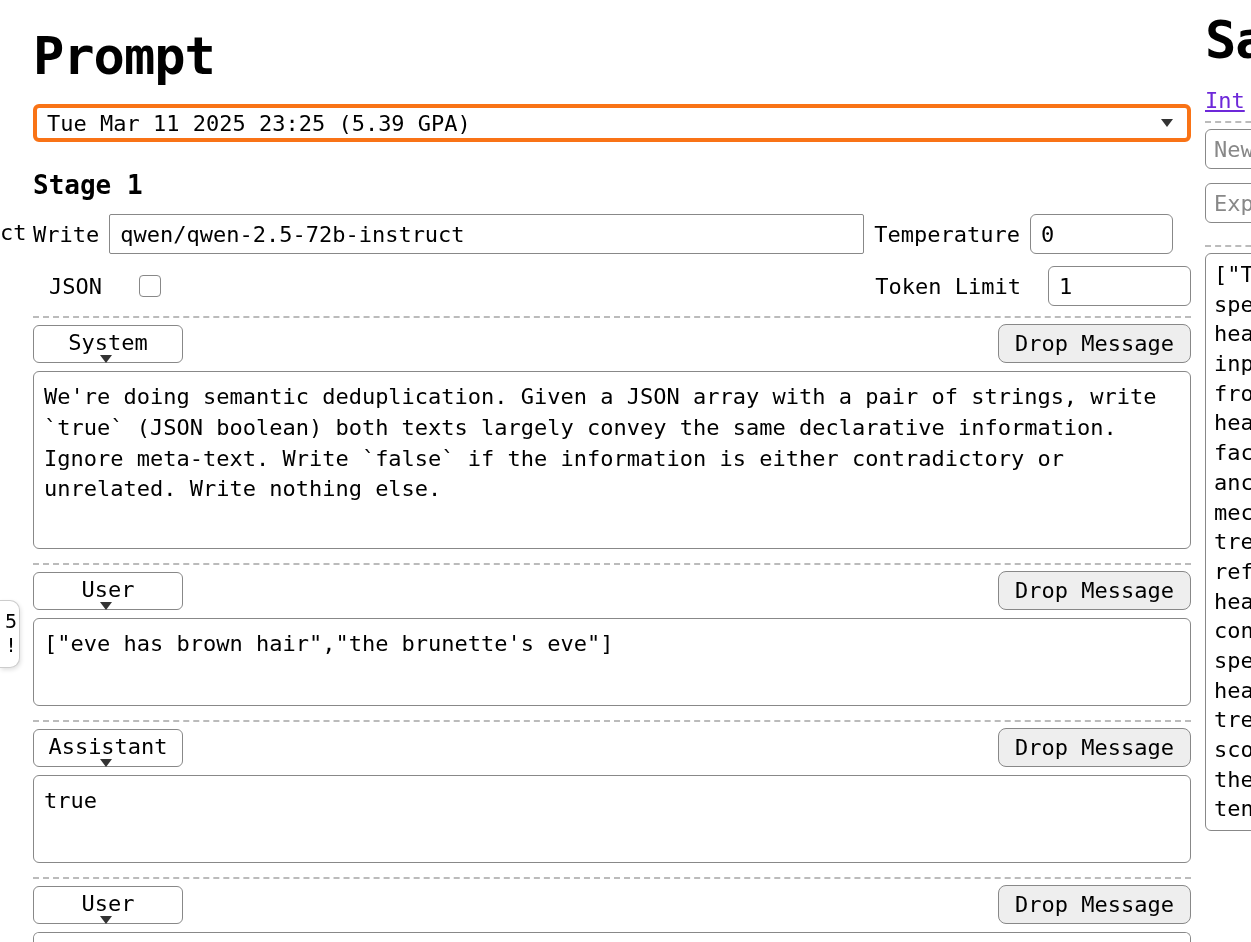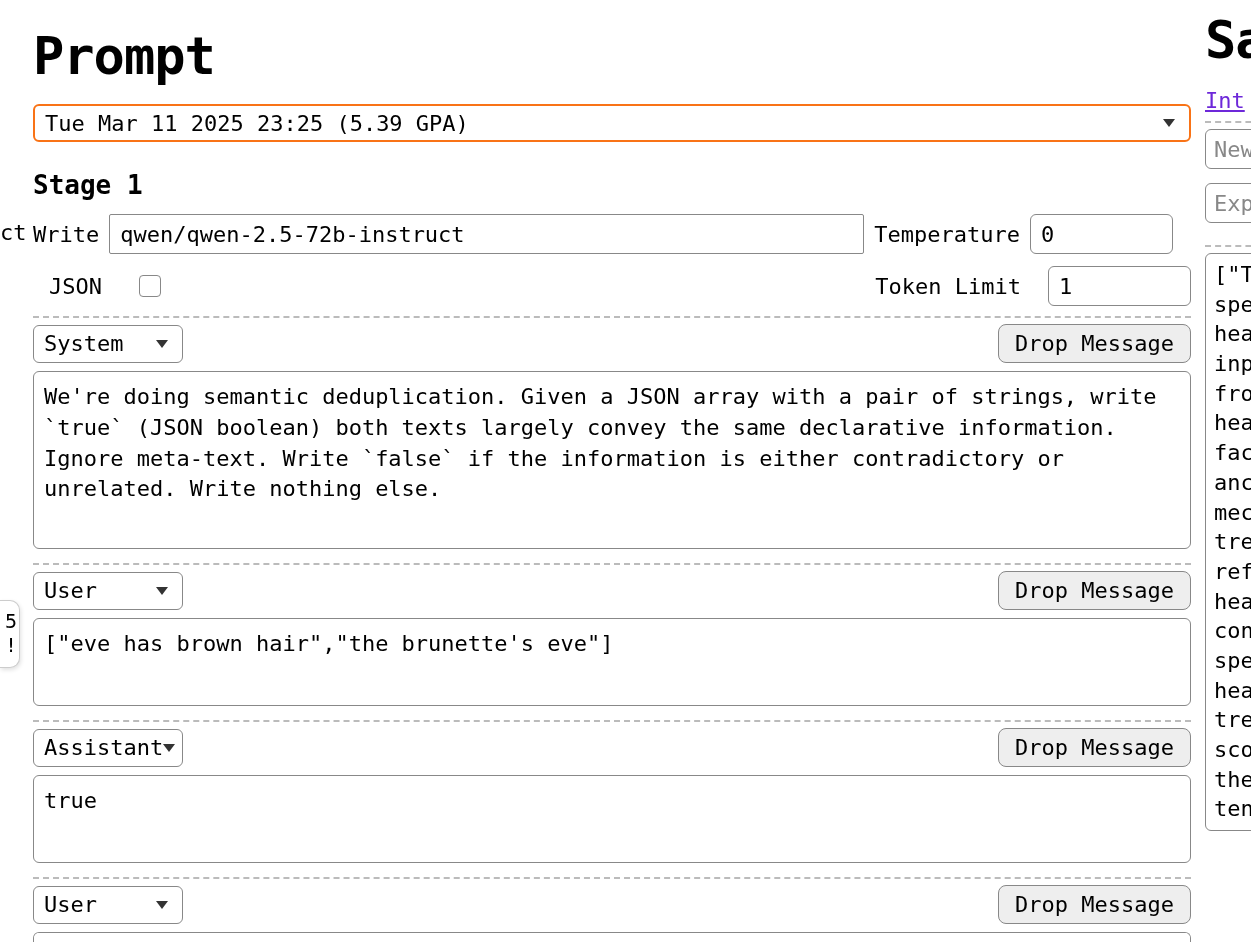--- a/index.html
+++ b/index.html
@@ -30,21 +30,21 @@
   h1 {
     font-size: 52px;
     font-weight: 800;
     letter-spacing: -1px;
     margin-top: 10px;
     margin-bottom: 18px;
   }
   .dropdown-select {
     width: 1158px;
     height: 38px;
-    border: 2px solid #f97316;
+    border: 4px solid #f97316;
     border-radius: 6px;
     background: #fff;
     font-family: inherit;
     font-size: 22px;
     padding: 4px 10px;
     display: flex;
     align-items: center;
     justify-content: space-between;
   }
   .chevron-down {
@@ -140,20 +140,21 @@
     height: 38px;
     border: 1px solid #888;
     border-radius: 6px;
     background: #fff;
     font-family: inherit;
     font-size: 22px;
     padding: 4px 10px;
     display: flex;
     align-items: center;
     justify-content: space-between;
+    flex-direction: column;
   }
   .textarea {
     width: 1158px;
     border: 1px solid #888;
     border-radius: 6px;
     font-family: inherit;
     font-size: 22px;
     padding: 10px 10px;
     margin-top: 8px;
     resize: none;

